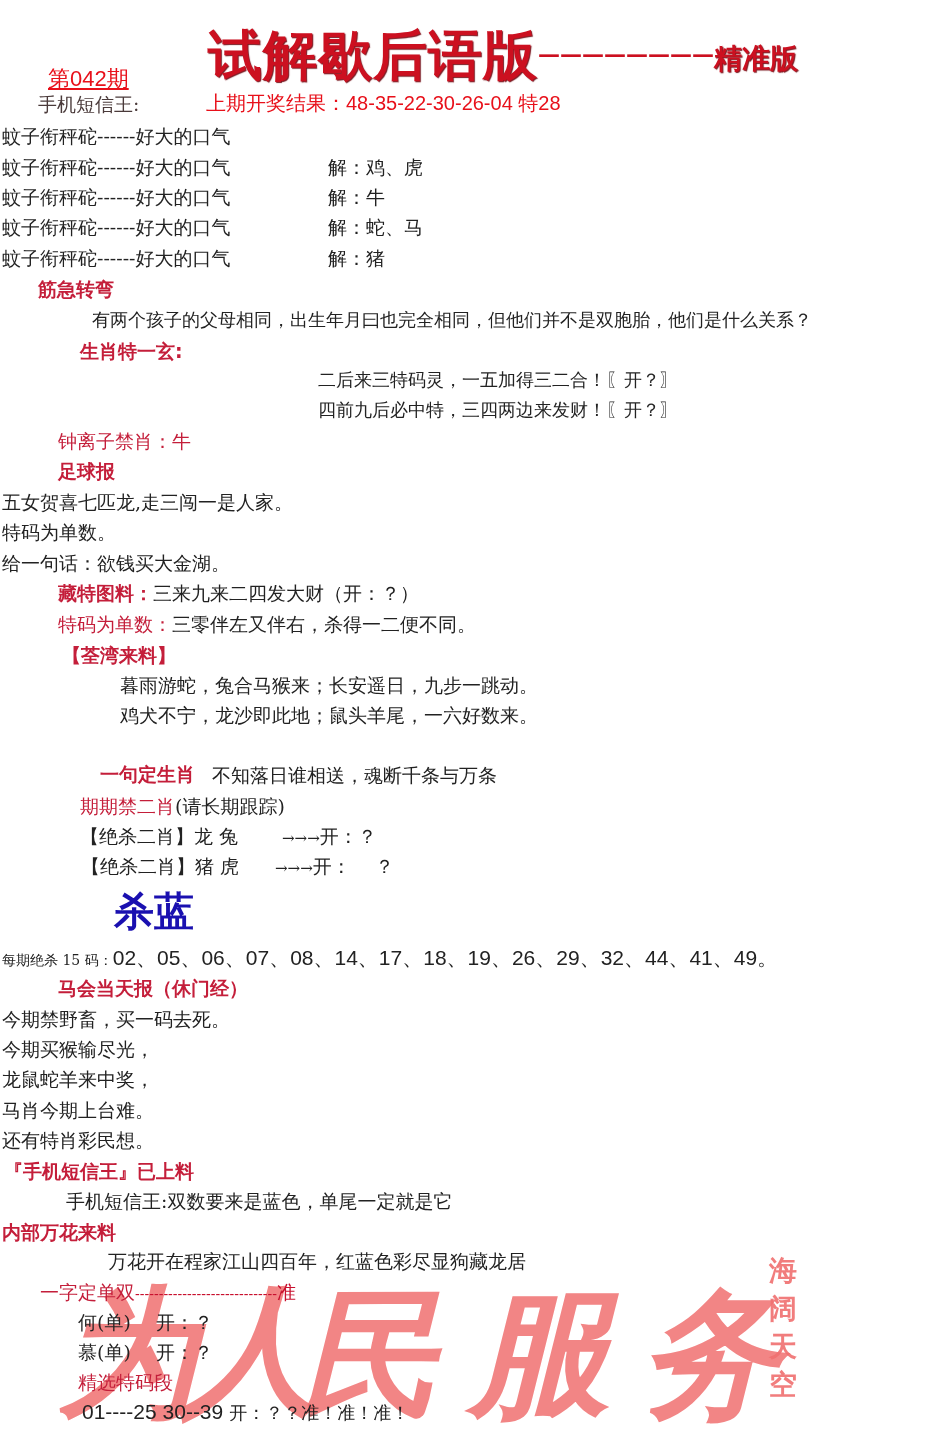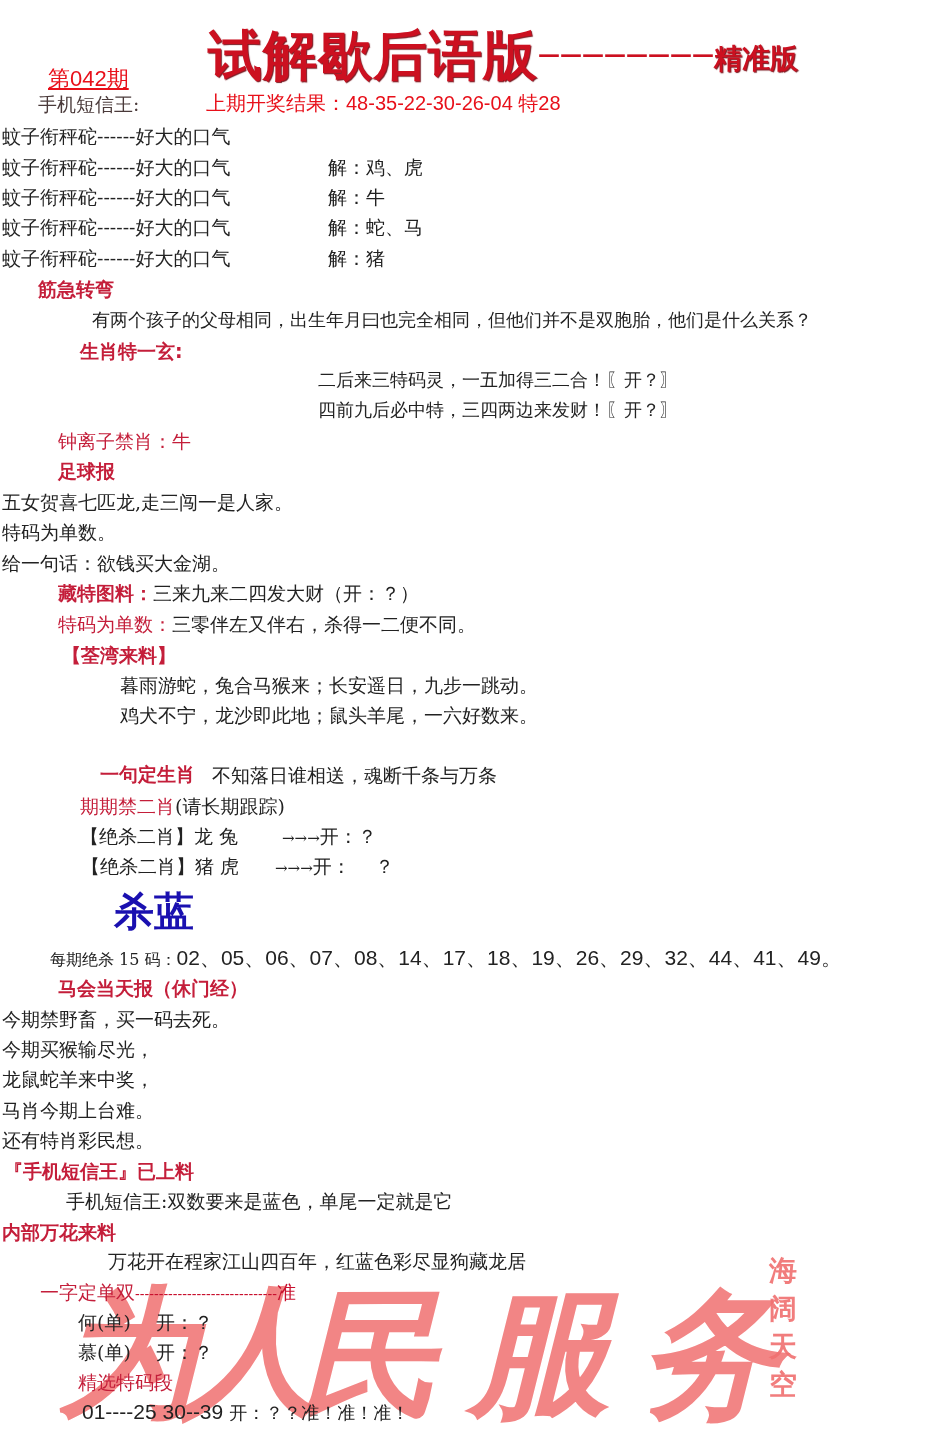--- a/index.html
+++ b/index.html
@@ -91,21 +91,21 @@
 </div>
 <div class="abs body" style="left:80px;top:824px;">
   <span>【绝杀二肖】</span><span style="display:inline-block;width:88px;">龙 兔</span><span style="font-size:15px;">→→→</span><span>开：？</span>
 </div>
 <div class="abs body" style="left:81px;top:854px;">
   <span>【绝杀二肖】</span><span style="display:inline-block;width:80px;">猪 虎</span><span style="font-size:15px;">→→→</span><span style="white-space:pre;">开：    ？</span>
 </div>
 
 <div class="abs killblue" style="left:78px;top:884px;">杀蓝</div>
 <div class="abs body" style="left:2px;top:944px;">
-  <span style="font-size:16px;margin-left:48px;">每期绝杀 15 码：</span><span class="nums">02、05、06、07、08、14、17、18、19、26、29、32、44、41、49。</span>
+  <span style="font-size:14px;">每期绝杀 15 码：</span><span class="nums">02、05、06、07、08、14、17、18、19、26、29、32、44、41、49。</span>
 </div>
 
 <div class="abs hdr" style="left:58px;top:976px;">马会当天报（休门经）</div>
 <div class="abs body" style="left:2px;top:1007px;">今期禁野畜，买一码去死。</div>
 <div class="abs body" style="left:2px;top:1037px;">今期买猴输尽光，</div>
 <div class="abs body" style="left:2px;top:1067px;">龙鼠蛇羊来中奖，</div>
 <div class="abs body" style="left:2px;top:1098px;">马肖今期上台难。</div>
 <div class="abs body" style="left:2px;top:1128px;">还有特肖彩民想。</div>
 
 <div class="abs hdr" style="left:4px;top:1159px;">『手机短信王』已上料</div>

